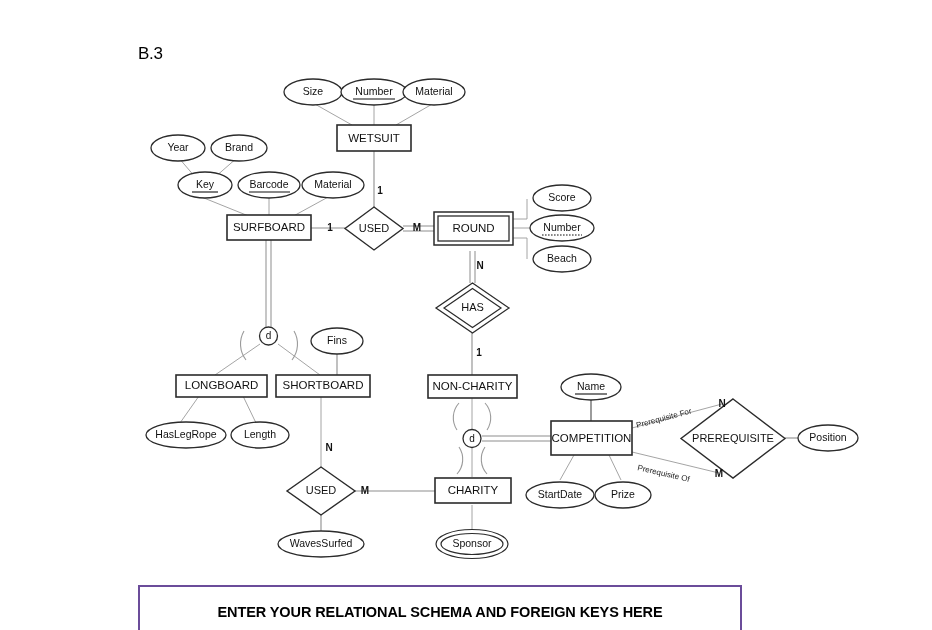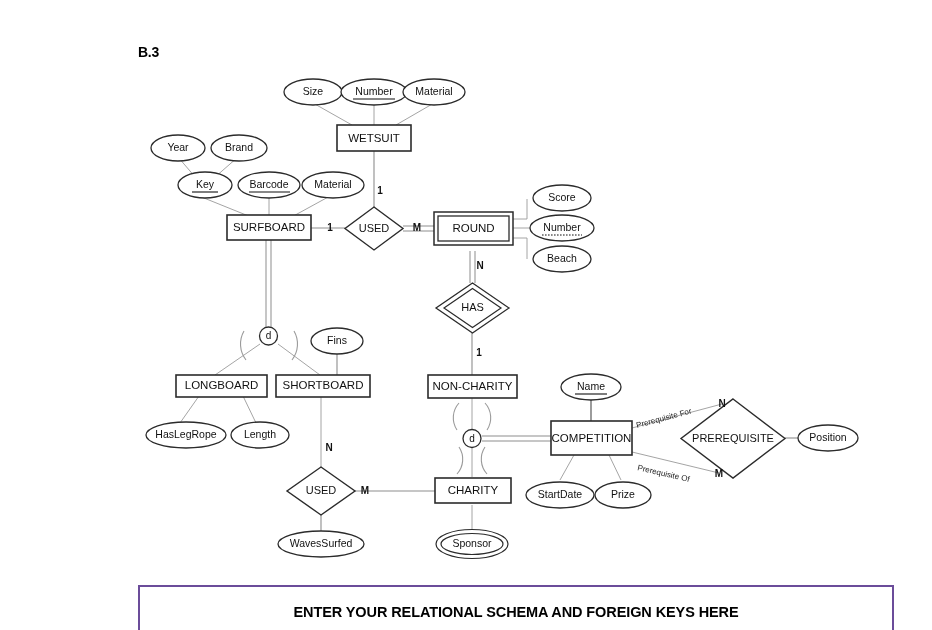--- a/index.html
+++ b/index.html
@@ -1,18 +1,18 @@
 <!DOCTYPE html>
 <html><head>
 <meta charset="utf-8">
 <style>
   html,body{margin:0;padding:0;background:#ffffff;}
   body{width:932px;height:630px;position:relative;overflow:hidden;
        font-family:"Liberation Sans","DejaVu Sans",sans-serif;color:#000;}
-  #heading{position:absolute;left:138px;top:44px;font-size:14px;font-weight:bold;
+  #heading{position:absolute;left:138px;top:44px;font-size:17px;font-weight:normal;
            letter-spacing:-0.3px;}
   #er-svg{position:absolute;left:0;top:0;width:932px;height:578px;}
   .ent rect{fill:#fff;stroke:#2b2b2b;stroke-width:1.6;}
   .ent-weak rect.outer{fill:#fff;stroke:#2b2b2b;stroke-width:1.5;}
   .ent-weak rect.inner{fill:#fff;stroke:#2b2b2b;stroke-width:1.3;}
   .rel polygon{fill:#fff;stroke:#2b2b2b;stroke-width:1.4;}
   .rel-weak polygon.outer{fill:#fff;stroke:#2b2b2b;stroke-width:1.3;}
   .rel-weak polygon.inner{fill:#fff;stroke:#2b2b2b;stroke-width:1.2;}
   .attr ellipse{fill:#fff;stroke:#2b2b2b;stroke-width:1.3;}
   .attr-multi ellipse.outer{fill:#fff;stroke:#2b2b2b;stroke-width:1.2;}
@@ -25,21 +25,21 @@
   .t-role{font-size:8px;fill:#222;}
   .t-d{font-size:10px;text-anchor:middle;dominant-baseline:middle;}
   .ln{stroke:#8d8d8d;stroke-width:1.1;fill:none;}
   .ln-dk{stroke:#4a4a4a;stroke-width:1.1;fill:none;}
   .ln-thin{stroke:#9a9a9a;stroke-width:0.9;fill:none;}
   .ln-dbl{stroke:#8d8d8d;stroke-width:1.0;fill:none;}
   .arc{stroke:#9a9a9a;stroke-width:1.1;fill:none;}
   .dcirc{fill:#fff;stroke:#2b2b2b;stroke-width:1.3;}
   .ul{stroke:#111;stroke-width:1.1;}
   .ul-dash{stroke:#111;stroke-width:1;stroke-dasharray:1.6 1.4;}
-  #answer-box{position:absolute;left:138px;top:585px;width:756px;height:45px;
+  #answer-box{position:absolute;left:138px;top:585px;width:604px;height:45px;
               border:2.5px solid #6b4c9a;border-bottom:none;box-sizing:border-box;
               background:#fff;}
   #answer-text{position:absolute;left:0;right:0;top:17px;text-align:center;
                font-size:14.5px;font-weight:bold;letter-spacing:-0.1px;}
 </style>
 </head>
 <body>
 
 <div id="heading">B.3</div>
 

